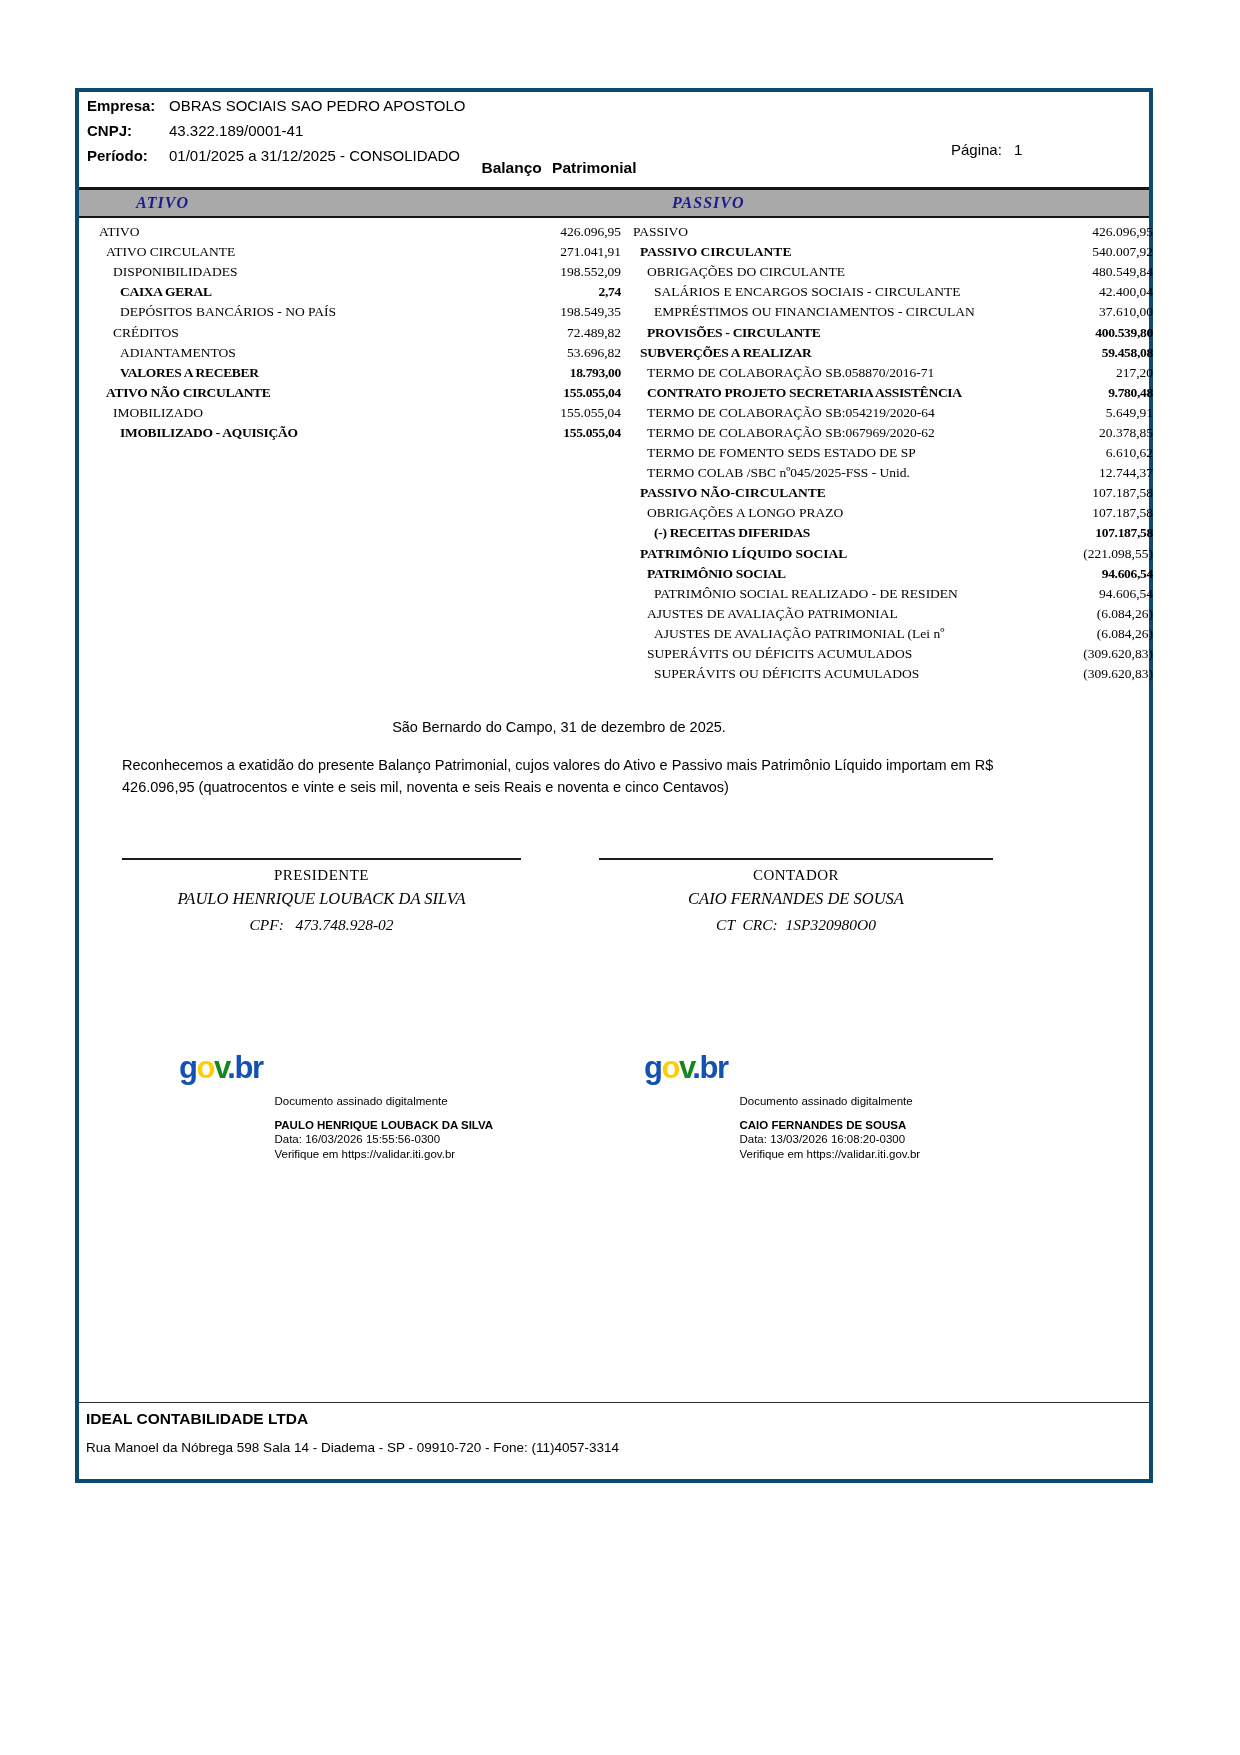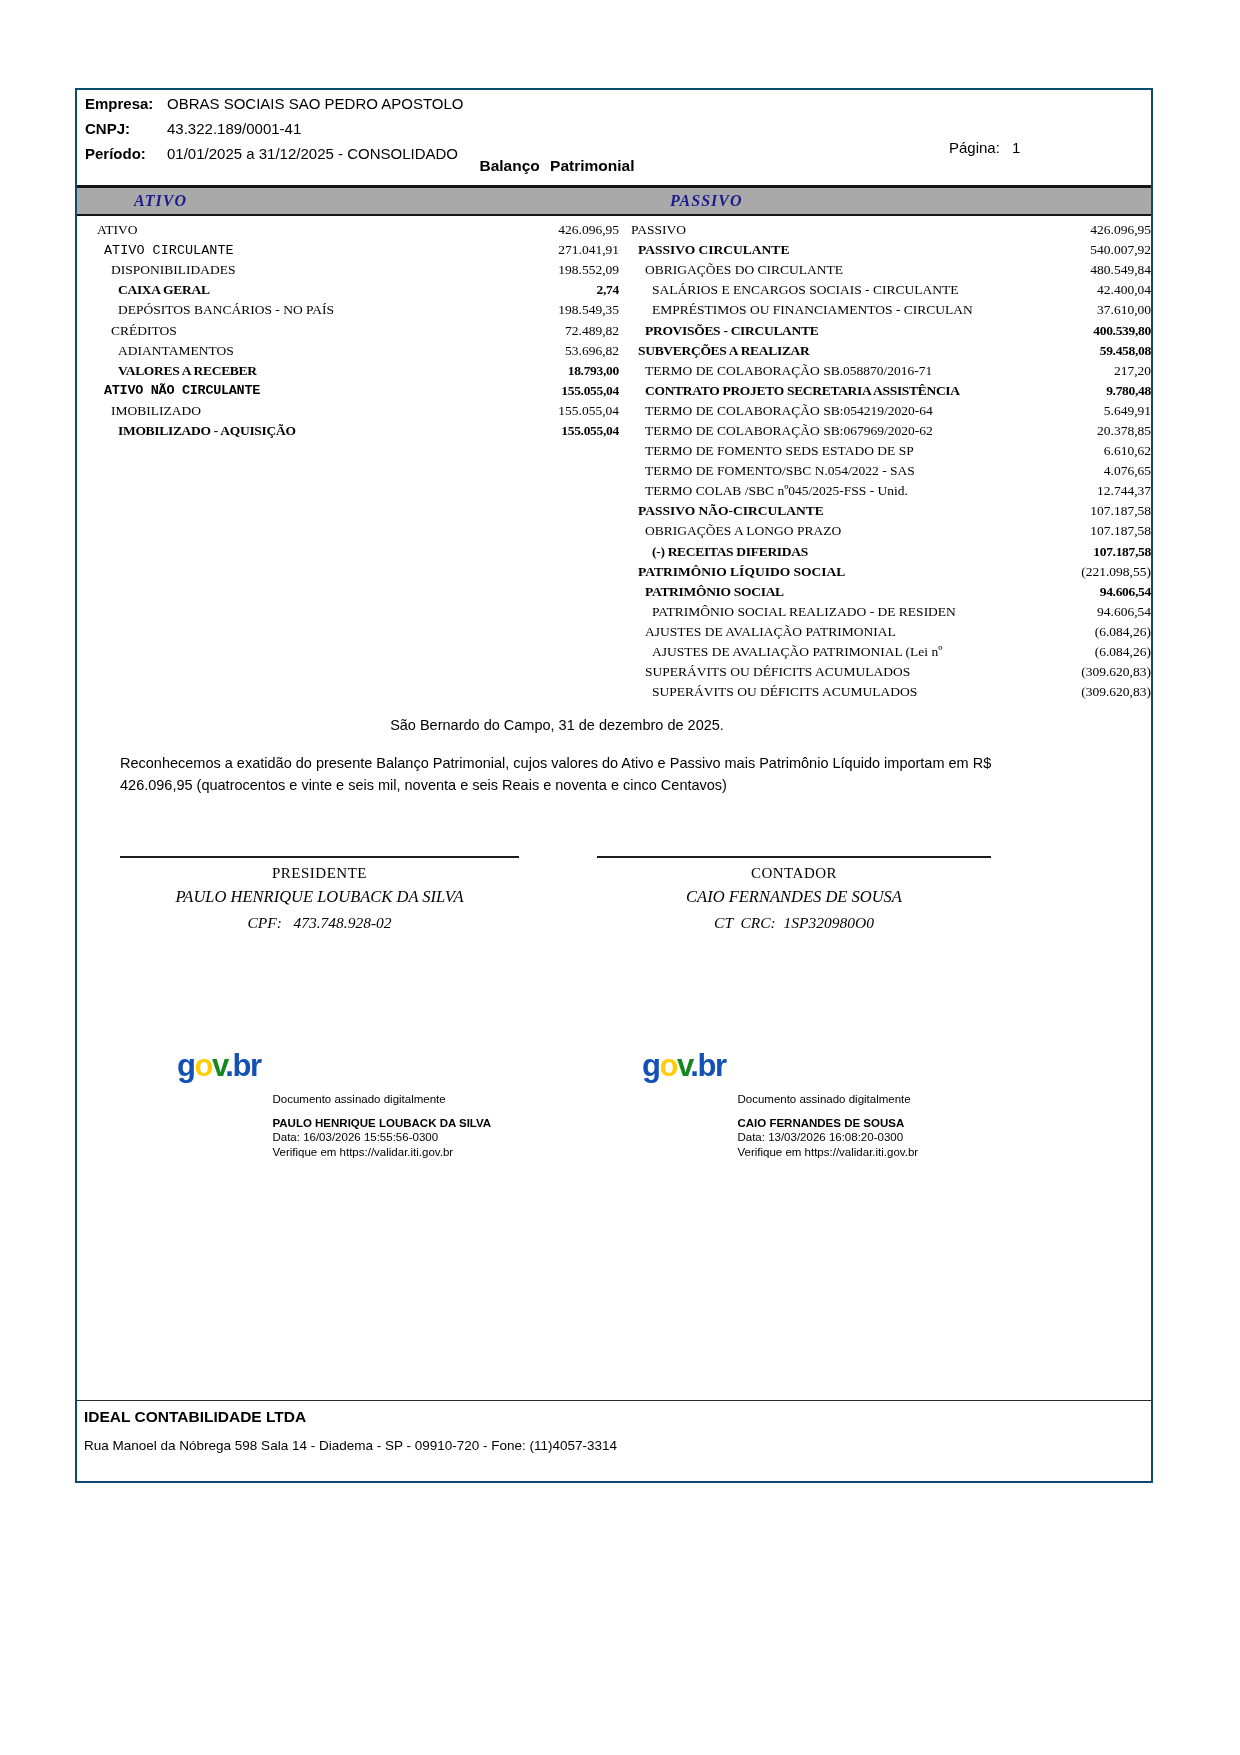--- a/index.html
+++ b/index.html
@@ -1,20 +1,20 @@
 <!DOCTYPE html>
 <html><head>
 <meta charset="utf-8">
 <style>
   * { margin:0; padding:0; box-sizing:border-box; }
   body { background:#ffffff; }
   .page { position:relative; width:1240px; height:1755px; background:#ffffff;
           font-family:"Liberation Sans", sans-serif; color:#000; overflow:hidden; }
   .doc { position:absolute; left:75px; top:88px; width:1078px; height:1395px;
-         border:2px solid #0c4a6e; }
+         border:4px solid #0c4a6e; }
 
   
   .hrow { position:absolute; left:8px; display:flex; font-size:15px; }
   .hrow .hlabel { font-weight:bold; width:82px; }
   .hrow .hvalue { white-space:pre; }
   .hrow-1 { top:5px; } .hrow-2 { top:30px; } .hrow-3 { top:55px; }
   .pagina { position:absolute; top:5px; left:872px; display:flex; font-size:15px;margin-top:44px; }
   .pagina .hlabel { margin-right:12px; }
   .title { position:absolute; top:67px; left:0; width:960px; text-align:center;
            font-weight:bold; font-size:15.5px; word-spacing:6px; }
@@ -28,21 +28,21 @@
   .thead-passivo { left:593px; }
 
   
   .tcol { position:absolute; top:130px; }
   .col-ativo { left:0; width:546px; }
   .col-passivo { left:546px; width:532px; }
   .trow { height:20.1px; display:flex; justify-content:space-between; align-items:center;
           font-family:"Liberation Serif", serif; font-size:13.5px; white-space:nowrap; }
   .trow.hv { font-weight:bold; letter-spacing:-0.3px; }
   .tvalue { padding-right:4px; }
-  .col-ativo  .ind0 { padding-left:20px; } .col-ativo  .ind1 { padding-left:27px;font-family:Liberation Mono, monospace; }
+  .col-ativo  .ind0 { padding-left:20px; } .col-ativo  .ind1 { padding-left:27px; }
   .col-ativo  .ind2 { padding-left:34px; } .col-ativo  .ind3 { padding-left:41px; }
   .col-passivo .ind0 { padding-left:8px;  } .col-passivo .ind1 { padding-left:15px;font-weight:bold; }
   .col-passivo .ind2 { padding-left:22px; } .col-passivo .ind3 { padding-left:29px; }
 
   
   .dateline { position:absolute; top:627px; left:0; width:960px; text-align:center; font-size:14.5px; }
   .decl { position:absolute; top:662px; left:43px; width:905px; font-size:14.5px; line-height:22px; }
 
   
   .sigrule { position:absolute; top:766px; height:2px; background:#1c1c1c; }
@@ -187,24 +187,20 @@
         </div>
         <div class="trow">
           <span class="tlabel ind2">TERMO DE COLABORAÇÃO SB:067969/2020-62</span>
           <span class="tvalue">20.378,85</span>
         </div>
         <div class="trow">
           <span class="tlabel ind2">TERMO DE FOMENTO SEDS ESTADO DE SP</span>
           <span class="tvalue">6.610,62</span>
         </div>
         <div class="trow">
-          <span class="tlabel ind2">TERMO DE FOMENTO/SBC N.054/2022 - SAS</span>
-          <span class="tvalue">4.076,65</span>
-        </div>
-        <div class="trow">
           <span class="tlabel ind2">TERMO COLAB /SBC nº045/2025-FSS - Unid.</span>
           <span class="tvalue">12.744,37</span>
         </div>
         <div class="trow">
           <span class="tlabel ind1">PASSIVO NÃO-CIRCULANTE</span>
           <span class="tvalue">107.187,58</span>
         </div>
         <div class="trow">
           <span class="tlabel ind2">OBRIGAÇÕES A LONGO PRAZO</span>
           <span class="tvalue">107.187,58</span>

